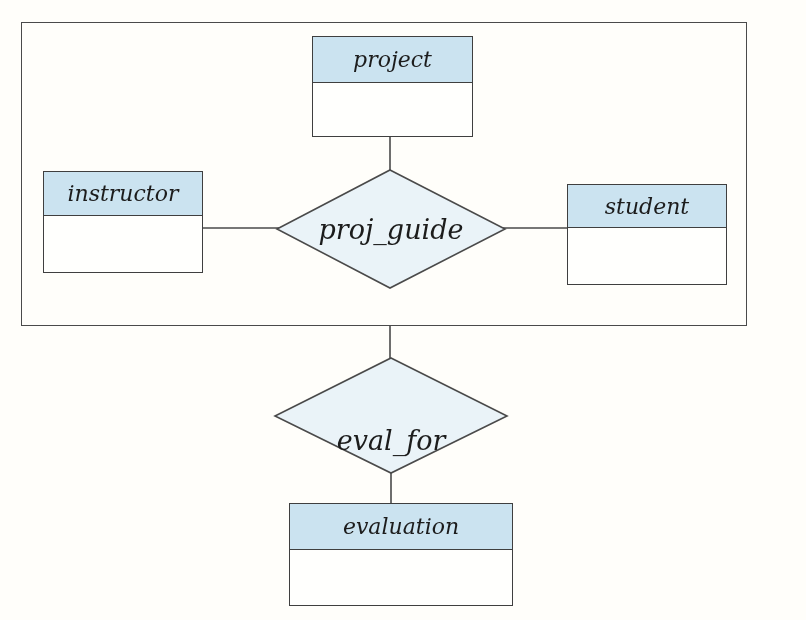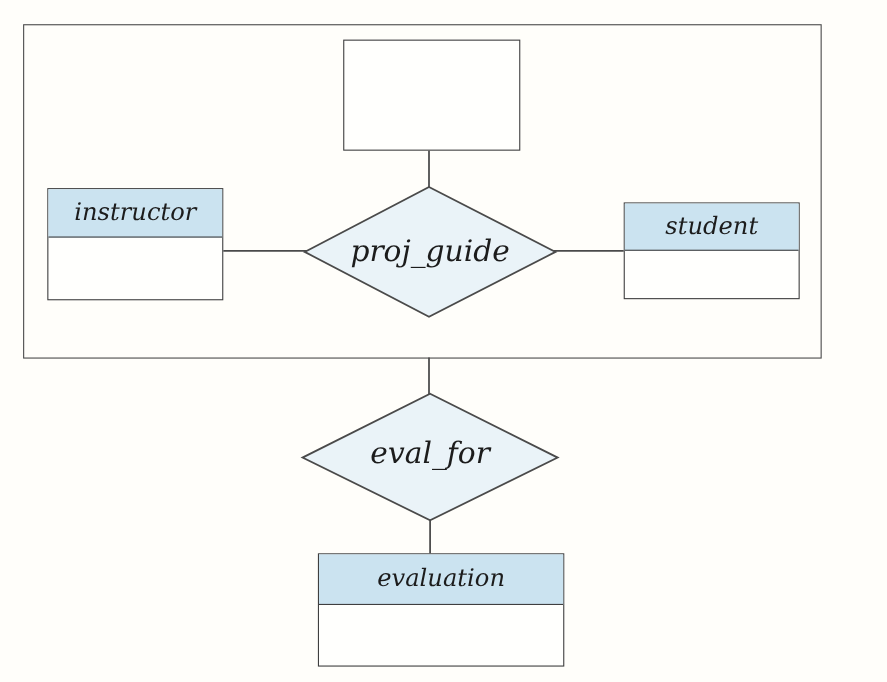--- a/index.html
+++ b/index.html
@@ -47,21 +47,21 @@
     position:absolute;
     transform:translate(-50%,-50%);
     font-style:italic;font-size:27px;
     white-space:nowrap;
   }
   
   #entity-project   {left:312px;top:36px; width:161px;height:101px;}
   #entity-project    .entity-header{height:46px;}
   #entity-instructor{left:43px; top:171px;width:160px;height:102px;}
   #entity-instructor .entity-header{height:44px;}
-  #entity-student   {left:567px;top:184px;width:160px;height:88px;}
+  #entity-student   {left:567px;top:184px;width:160px;height:101px;}
   #entity-student    .entity-header{height:43px;}
   #entity-evaluation{left:289px;top:503px;width:224px;height:103px;}
   #entity-evaluation .entity-header{height:46px;}
 </style>
 </head>
 <body>
 
 <div class="canvas">
 
   <svg class="diagram-svg" width="806" height="620" viewBox="0 0 806 620">
@@ -70,20 +70,23 @@
     <line class="edge" x1="503" y1="228" x2="568" y2="228"></line>
     <line class="edge" x1="390" y1="325" x2="390" y2="360"></line>
     <line class="edge" x1="391" y1="471" x2="391" y2="504"></line>
     <polygon class="diamond" points="390,170 505,229 390,288 277,229"></polygon>
     <polygon class="diamond" points="391,358 507,416 391,473 275,416"></polygon>
   </svg>
 
   <div class="aggregation-box"></div>
 
   <div class="entity" id="entity-project">
+    <div class="entity-header">
+      <span>project</span>
+    </div>
     <div class="entity-body"></div>
   </div>
 
   <div class="entity" id="entity-instructor">
     <div class="entity-header">
       <span>instructor</span>
     </div>
     <div class="entity-body"></div>
   </div>
 
@@ -96,15 +99,15 @@
 
   <div class="entity" id="entity-evaluation">
     <div class="entity-header">
       <span>evaluation</span>
     </div>
     <div class="entity-body"></div>
   </div>
 
   <div class="rel-label" style="left:391px;top:229px;">proj_guide</div>
 
-  <div class="rel-label" style="left:391px;top:412px;text-align:right;">eval_for</div>
+  <div class="rel-label" style="left:391px;top:440px;text-align:right;">eval_for</div>
 
 </div>
 
 </body></html>

